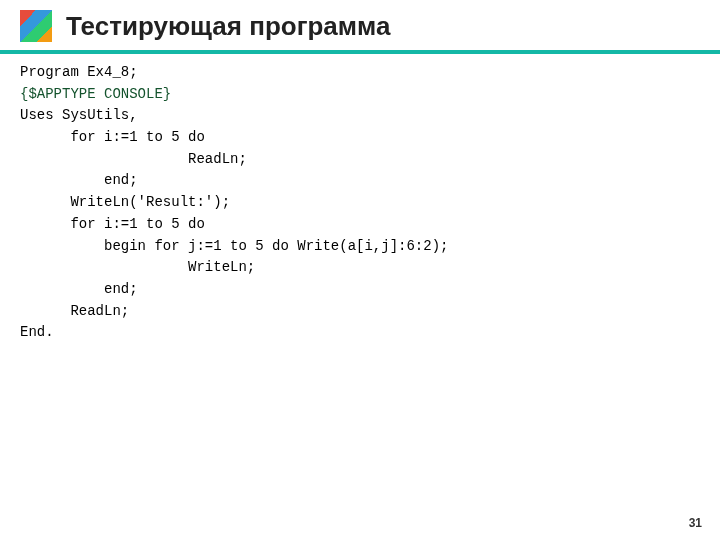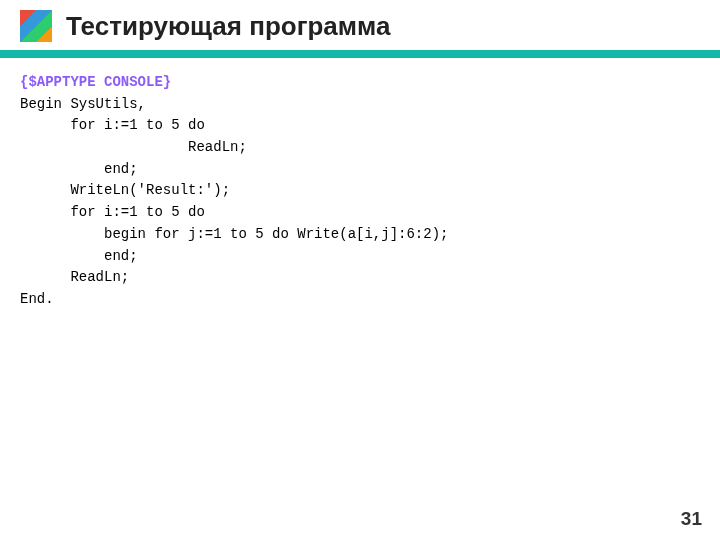--- a/index.html
+++ b/index.html
@@ -21,22 +21,22 @@
       width: 720px;
       height: 540px;
       background: #ffffff;
       position: relative;
     }
 
     .title-bar {
       display: flex;
       align-items: center;
       padding: 10px 22px 8px 20px;
-      border-bottom: 8px solid #14b8a6;
-      margin-bottom: 10px;
+      border-bottom: 4px solid #14b8a6;
+      margin-bottom: 4px;
     }
 
     .colored-square {
       width: 32px;
       height: 32px;
       background: linear-gradient(135deg, #e74c3c 25%, #3498db 25%, #3498db 50%, #2ecc71 50%, #2ecc71 75%, #f39c12 75%);
       margin-right: 14px;
       flex-shrink: 0;
     }
 
@@ -54,52 +54,53 @@
       line-height: 1.55;
       color: #000;
     }
 
     .code-line {
       white-space: pre;
       display: block;
     }
 
     .code-apptype {
-      color: #8b5cf6;
-      font-weight: bold;
+      color: #14532d;
     }
 
     .page-number {
       position: absolute;
       bottom: 10px;
       right: 18px;
-      font-size: 19px;
+      font-size: 12px;
       font-weight: bold;
       color: #333;
     }
   </style>
 </head>
 <body>
 
 <div class="page-container">
 
   <div class="title-bar">
     <div class="colored-square"></div>
     <span class="title-text">Тестирующая программа</span>
   </div>
 
   <div class="code-area">
+    <span class="code-line">Program Ex4_8;</span>
     <span class="code-line code-apptype">{$APPTYPE CONSOLE}</span>
-    <span class="code-line">Begin SysUtils,</span>
+    <span class="code-line">Uses SysUtils,</span>
     <span class="code-line">      for i:=1 to 5 do</span>
     <span class="code-line">                    ReadLn;</span>
     <span class="code-line">          end;</span>
     <span class="code-line">      WriteLn('Result:');</span>
     <span class="code-line">      for i:=1 to 5 do</span>
     <span class="code-line">          begin for j:=1 to 5 do Write(a[i,j]:6:2);</span>
+    <span class="code-line">                    WriteLn;</span>
     <span class="code-line">          end;</span>
     <span class="code-line">      ReadLn;</span>
     <span class="code-line">End.</span>
   </div>
 
   <div class="page-number">31</div>
 
 </div>
 
 </body></html>

